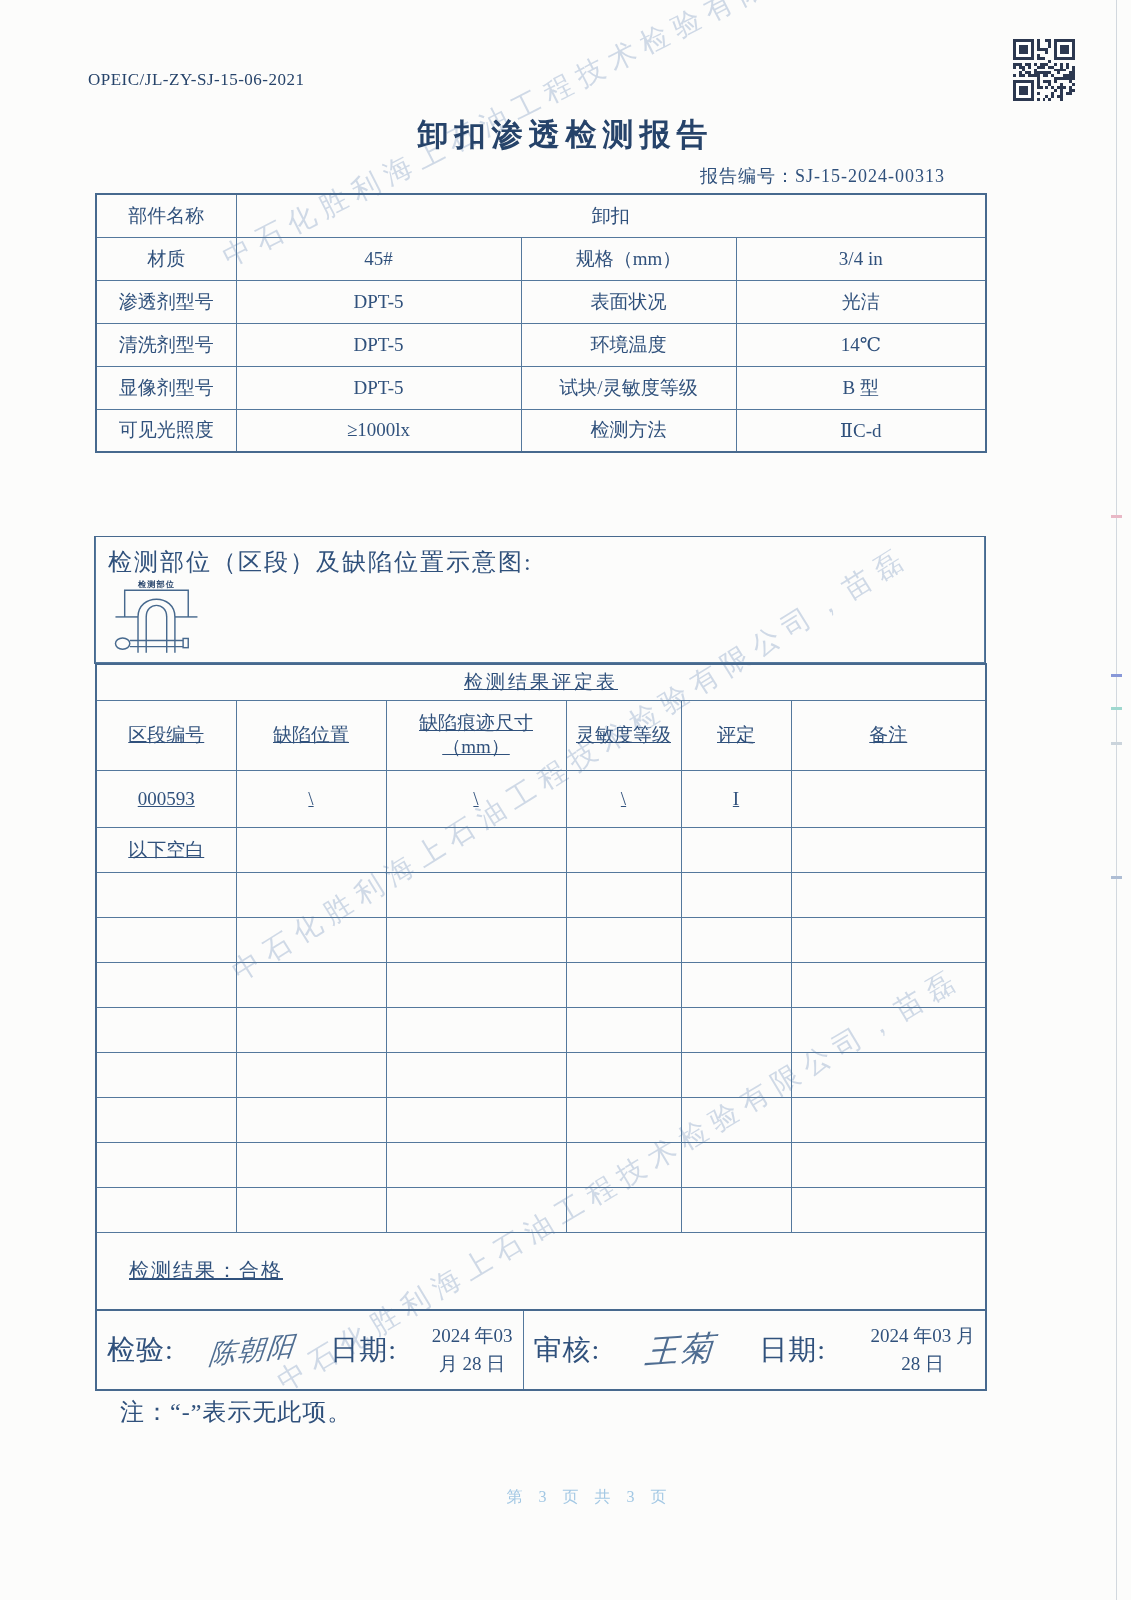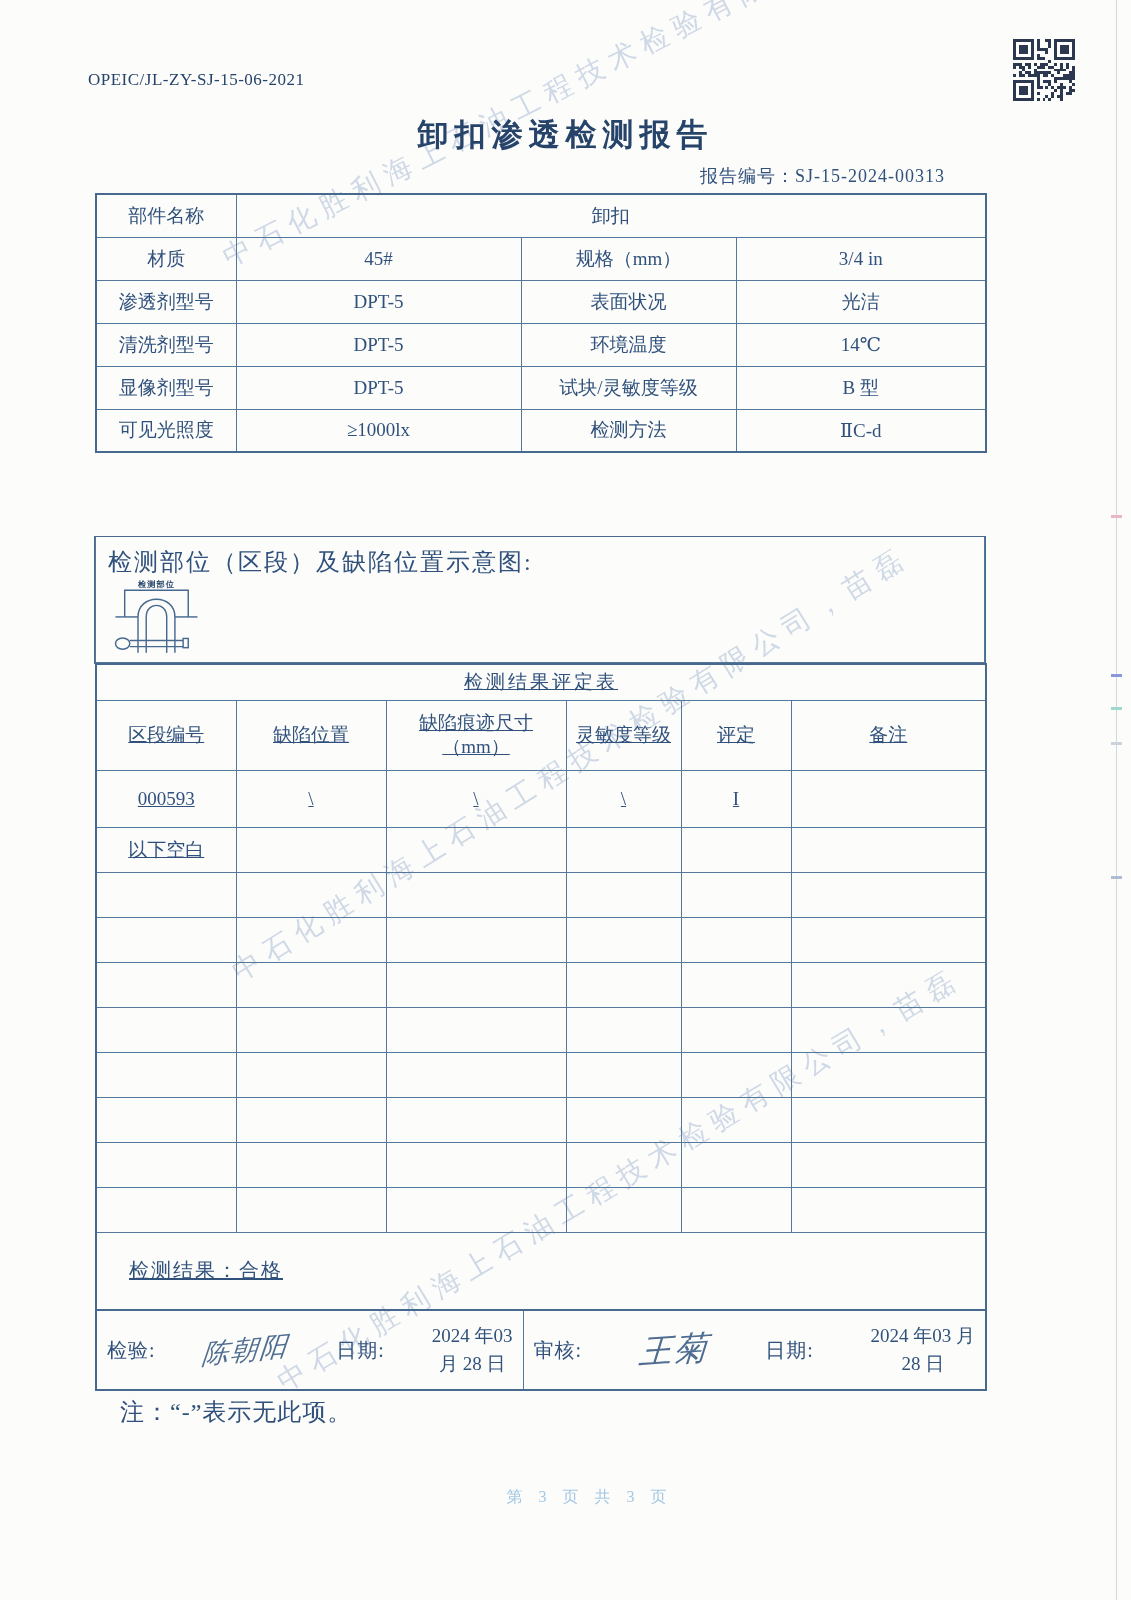--- a/index.html
+++ b/index.html
@@ -42,21 +42,21 @@
   .results{top:663px; border:2px solid var(--line-dark);text-decoration:underline;}
   .rt-title td{height:36px; letter-spacing:3px;}
   .rt-head th{height:70px; line-height:1.25;}
   .rt-row1 td{height:57px;}
   .rt-row2 td{height:45px;}
   .empty-row td{height:45px;}
   .rt-result td{height:78px; text-align:left; padding-left:32px; font-size:20px; letter-spacing:2px;}
   .signoff{top:1309px; border:2px solid var(--line-dark);}
   .signoff td{height:80px; padding:0 10px;}
   .sign-cell{display:flex; align-items:center; justify-content:space-between; gap:6px;}
-  .role{font-size:20px; letter-spacing:1px; white-space:nowrap;}
+  .role{font-size:28px; letter-spacing:1px; white-space:nowrap;}
   .sig{
     font-style:italic; color:#3d5e86; opacity:.9; white-space:nowrap;
     transform:rotate(-6deg) skewX(-12deg); font-size:27px; letter-spacing:2px;
   }
   .sig-right{font-size:33px; transform:rotate(-4deg) skewX(-8deg);}
   .date-block{font-size:19px; line-height:1.5; text-align:center; white-space:pre-line;}
   .pre{white-space:pre-line;}
   .note{position:absolute; left:104px; top:1396px; font-size:24px; letter-spacing:1px; z-index:2;margin-left:16px;}
   .footer{position:absolute; left:0; right:0; top:1487px; text-align:center;
           font-size:16px; letter-spacing:6px; color:var(--footer); z-index:2;padding-left:48px;}

